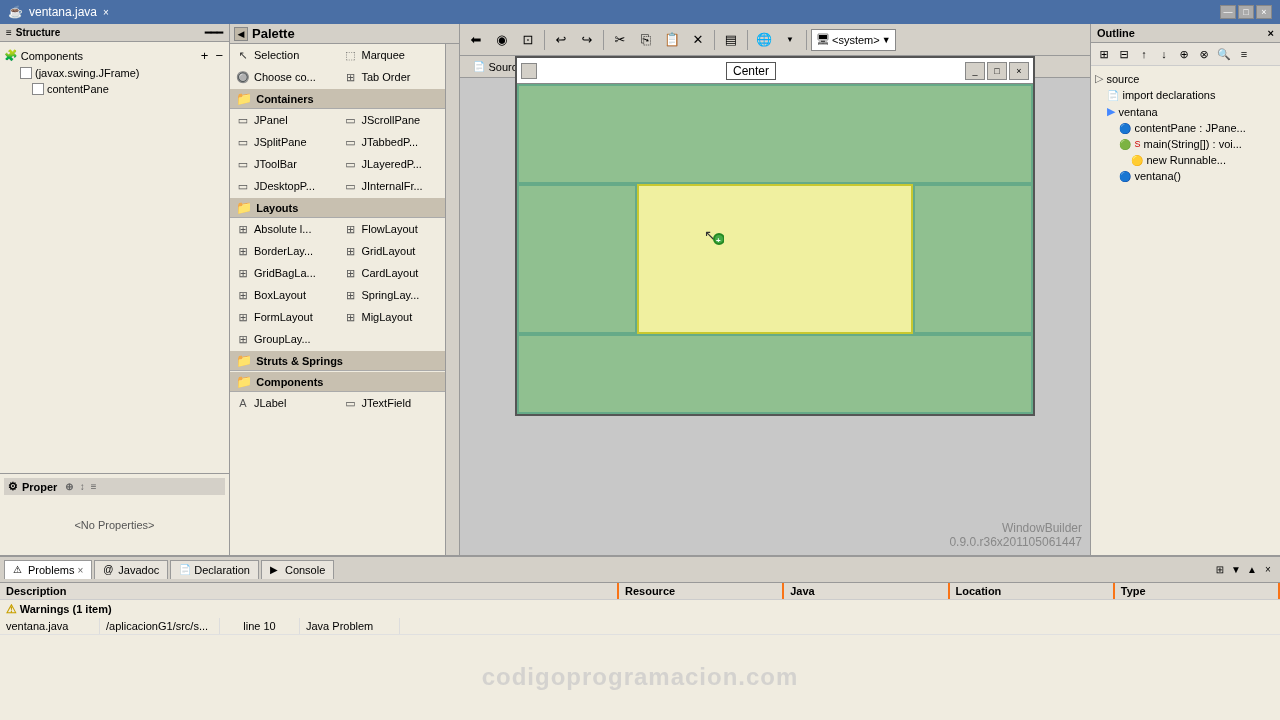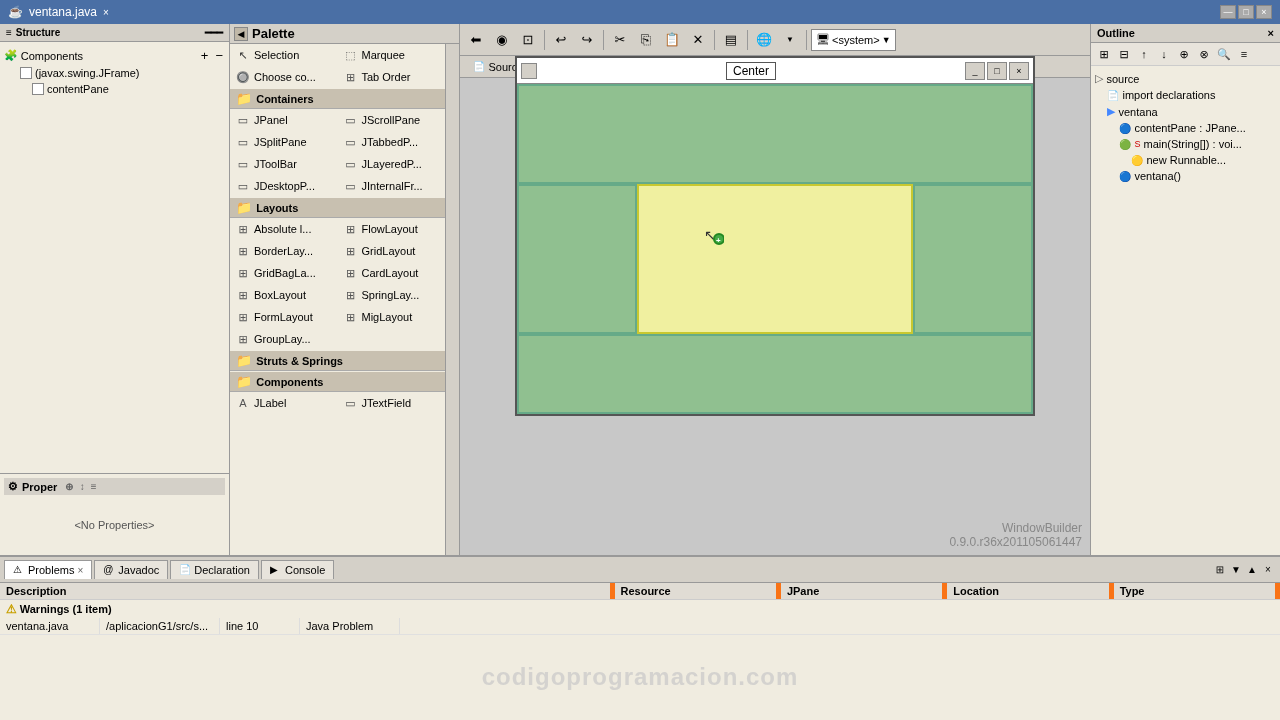--- a/index.html
+++ b/index.html
@@ -83,28 +83,28 @@
     .bottom-area { height: 165px; border-top: 2px solid #999; background: #f0ece0; display: flex; flex-direction: column; }
     .tab-bar { display: flex; align-items: center; background: #d4d0c8; border-bottom: 1px solid #999; height: 26px; padding: 0 4px; }
     .tab { display: flex; align-items: center; gap: 3px; padding: 3px 8px; background: #e8e4dc; border: 1px solid #999; border-bottom: none; font-size: 11px; cursor: pointer; margin-right: 2px; }
     .tab.active { background: white; }
     .tab-icon { width: 12px; height: 12px; font-size: 10px; }
     .tab-close { font-size: 10px; color: #666; }
     .bottom-btn { width: 16px; height: 16px; font-size: 10px; display: flex; align-items: center; justify-content: center; cursor: pointer; }
     .status-bar { background: #f0ece0; padding: 2px 6px; font-size: 11px; border-bottom: 1px solid #ccc; }
     .problems-table { flex: 1; overflow: auto; }
     .problems-header { display: flex; background: #e0dcd4; border-bottom: 1px solid #ccc; font-size: 11px; font-weight: bold; }
-    .col-header { padding: 2px 6px; border-right: 5px solid #f97316; flex: 1; }
+    .col-header { padding: 2px 6px; border-right: 2px solid #f97316; flex: 1; }
     .col-header.desc { flex: 4; }
     .problems-row { display: flex; align-items: flex-start; border-bottom: 1px solid #e0e0e0; font-size: 11px; }
     .col-cell { padding: 2px 6px; border-right: 1px solid #ddd; overflow: hidden; white-space: nowrap; text-overflow: ellipsis; }
     .col-cell.desc { flex: 4; }
     .col-cell.res { width: 100px; }
     .col-cell.path { width: 120px; }
-    .col-cell.loc { width: 80px; }
+    .col-cell.loc { width: 80px; text-align: center; }
     .col-cell.type { width: 100px; }
     .warning-group { display: flex; align-items: center; gap: 3px; padding: 2px 6px; font-size: 11px; font-weight: bold; }
     .warn-icon { color: #c8a000; font-size: 12px; }
     .watermark { position: absolute; bottom: 29px; left: 50%; transform: translateX(-50%); color: rgba(200,200,200,0.7); font-size: 24px; font-weight: bold; letter-spacing: 1px; pointer-events: none; }
 
     
     .editor-tabs { display: flex; align-items: center; background: #d4d0c8; border-bottom: 1px solid #999; height: 22px; padding: 0 4px; }
     .editor-tab { display: flex; align-items: center; gap: 3px; padding: 2px 8px; background: #d4d0c8; border: 1px solid transparent; font-size: 11px; cursor: pointer; }
     .editor-tab.active { background: white; border: 1px solid #999; border-bottom: none; }
   </style>
@@ -453,21 +453,21 @@
       <div style="flex:1"></div>
       <div class="bottom-btn">⊞</div>
       <div class="bottom-btn">▼</div>
       <div class="bottom-btn">▲</div>
       <div class="bottom-btn">×</div>
     </div>
     <div class="problems-table">
       <div class="problems-header">
         <div class="col-header desc">Description</div>
         <div class="col-header" style="width:100px;">Resource</div>
-        <div class="col-header" style="width:120px;">JPane</div>
+        <div class="col-header" style="width:120px;">Java</div>
         <div class="col-header" style="width:80px;">Location</div>
         <div class="col-header" style="width:100px;">Type</div>
       </div>
       <div class="warning-group">
         <span class="warn-icon">⚠</span>
         <span>Warnings (1 item)</span>
       </div>
       <div class="problems-row">
         <div class="col-cell res">ventana.java</div>
         <div class="col-cell path">/aplicacionG1/src/s...</div>

